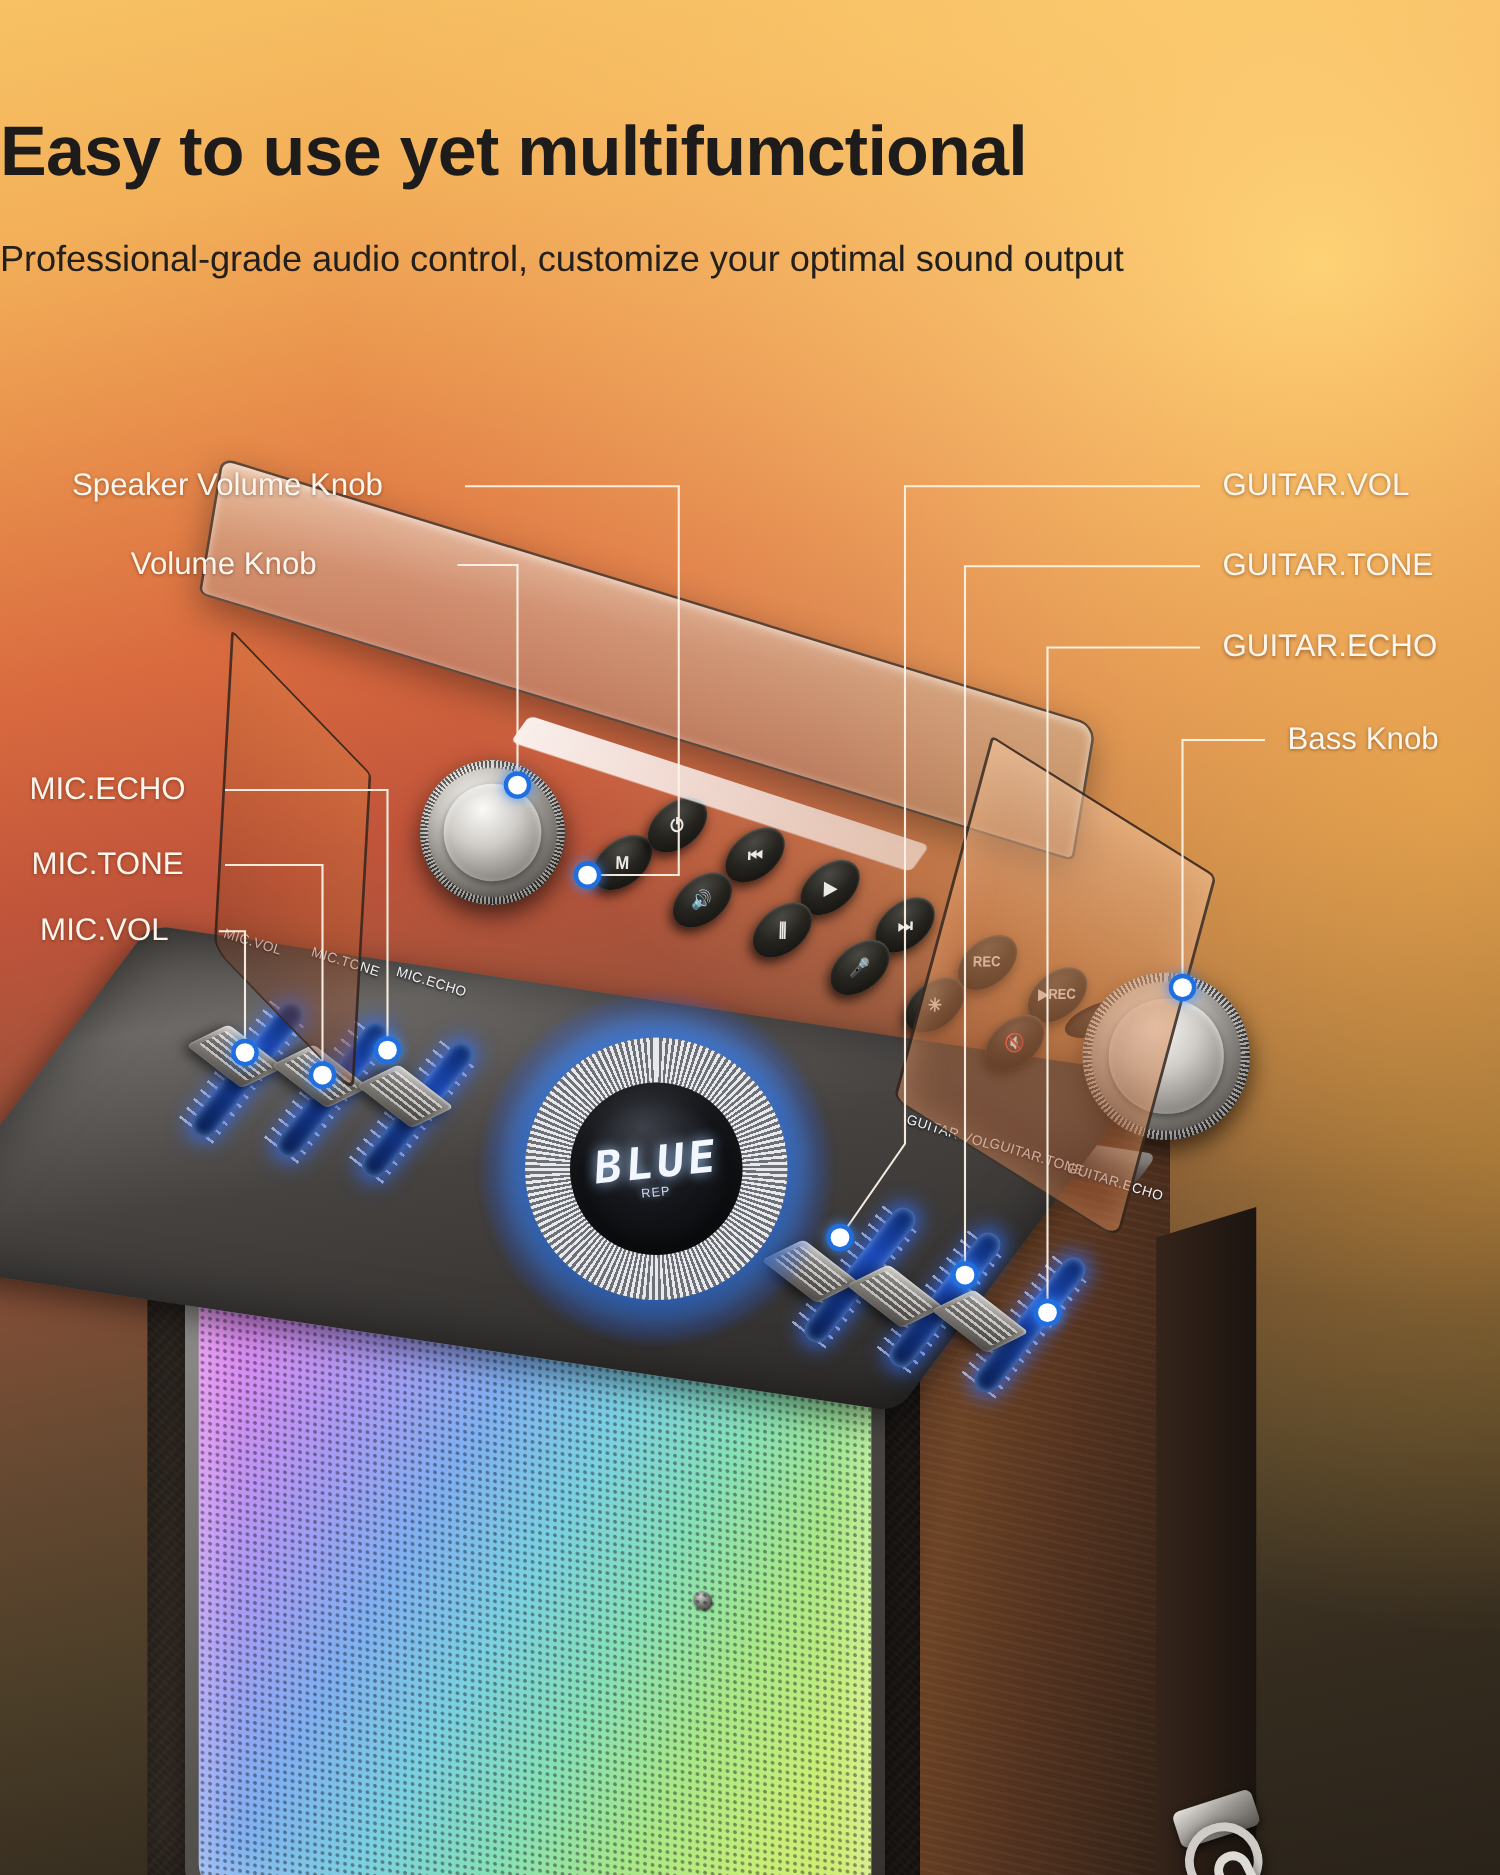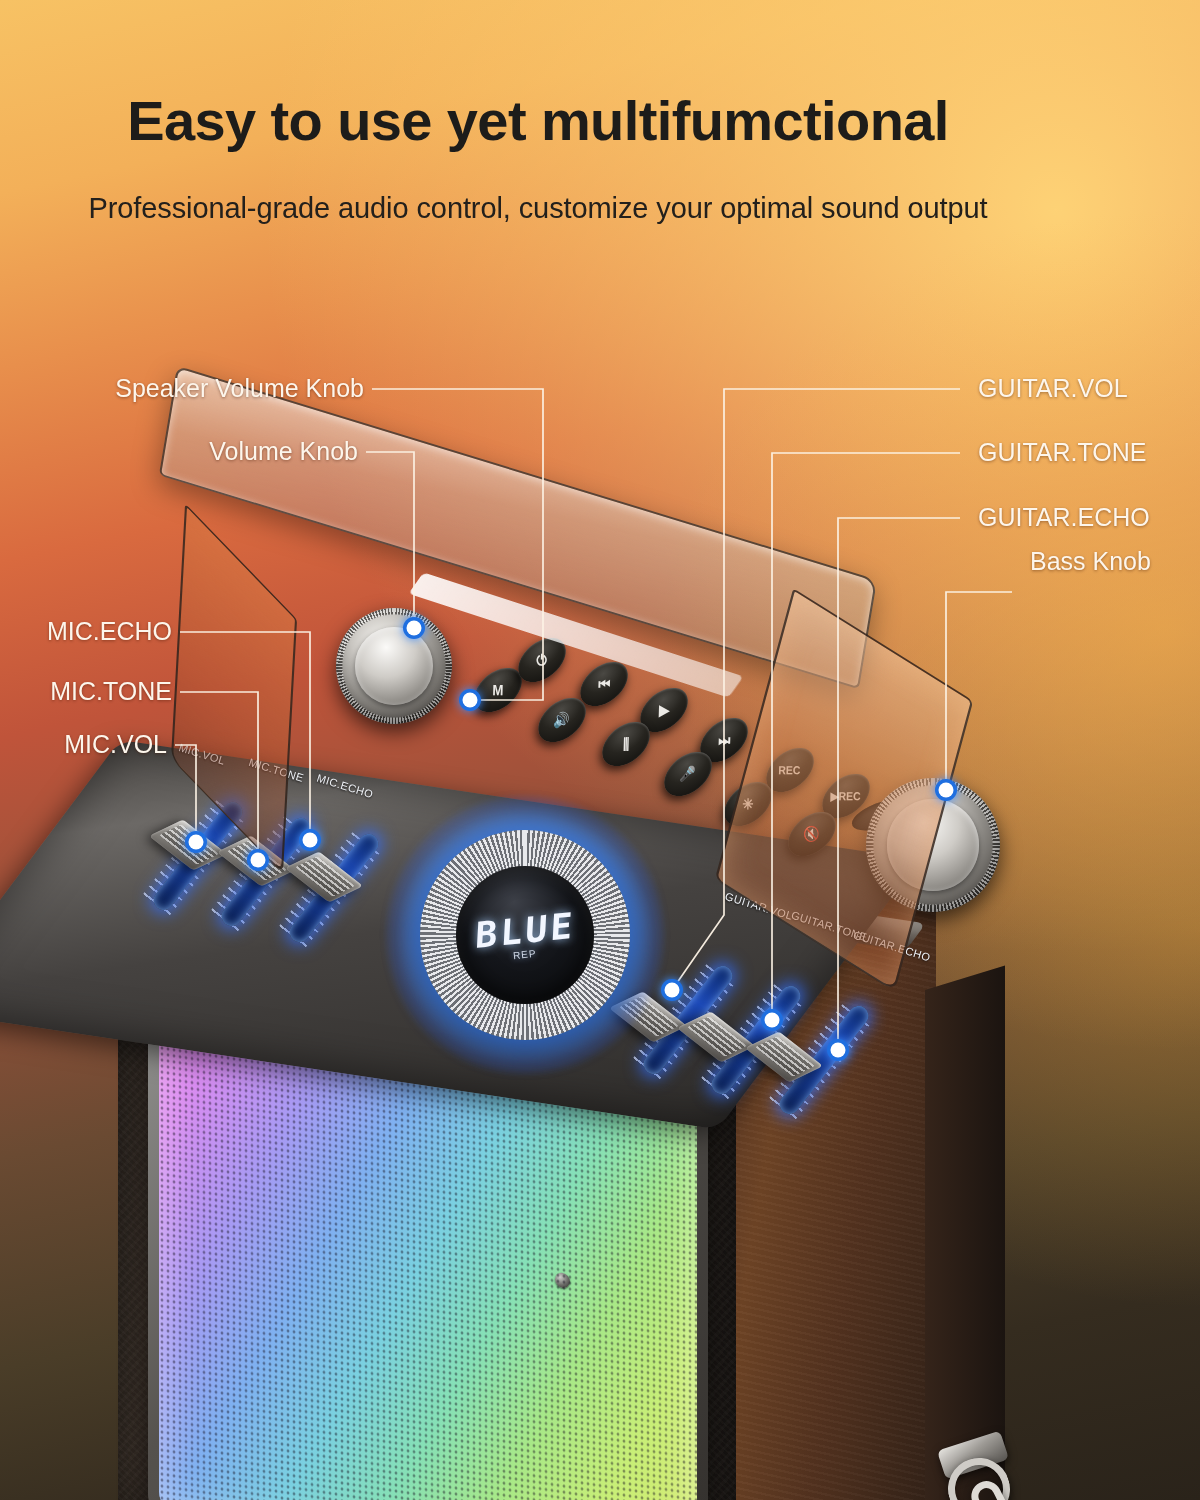--- a/index.html
+++ b/index.html
@@ -23,28 +23,28 @@
   }
   
   .bg-glow{
     position:absolute; inset:0; pointer-events:none;
     background:
       radial-gradient(60% 40% at 97% 42%, rgba(249,182,74,.55) 0%, rgba(249,182,74,0) 70%),
       radial-gradient(55% 35% at 100% 62%, rgba(214,152,58,.45) 0%, rgba(214,152,58,0) 72%);
   }
 
   
-  .head { position:absolute; left:0; width:1076px; text-align:center; }
+  .head { position:absolute; left:0; width:1076px; }
   #title { top:88px; font-size:56px; font-weight:bold; color:#1d1c1a; letter-spacing:-.6px; }
   #subtitle { top:192px; font-size:29px; color:#23201c; letter-spacing:-.1px; }
 
   
   .label { position:absolute; color:#fdf6ec; font-size:25px; white-space:nowrap;
            text-shadow:0 1px 3px rgba(60,20,0,.45); }
-  .label.r { text-align:right; }
+  .label.r { text-align:center; }
 
   
   #leaders { position:absolute; inset:0; pointer-events:none; }
   #leaders path { fill:none; stroke:#fdf3e6; stroke-width:1.7; opacity:.95; }
   .dot { position:absolute; width:15px; height:15px; border-radius:50%;
          background:#fff;
          box-shadow:0 0 0 3.5px #1f6fe0, 0 0 9px 4px rgba(60,140,255,.85);
          transform:translate(-50%,-50%); }
 
   
@@ -439,13 +439,13 @@
 
 <div class="label r" style="left:0;    top:374px;  width:364px;">Speaker Volume Knob</div>
 <div class="label r" style="left:0;    top:437px;  width:358px;">Volume Knob</div>
 <div class="label r" style="left:0;    top:617px;  width:172px;">MIC.ECHO</div>
 <div class="label r" style="left:0;    top:677px;  width:172px;">MIC.TONE</div>
 <div class="label r" style="left:0;    top:730px;  width:167px;">MIC.VOL</div>
 
 <div class="label" style="left:978px;  top:374px;">GUITAR.VOL</div>
 <div class="label" style="left:978px;  top:438px;">GUITAR.TONE</div>
 <div class="label" style="left:978px;  top:503px;">GUITAR.ECHO</div>
-<div class="label" style="left:1030px; top:547px;">Bass Knob</div>
+<div class="label" style="left:1030px; top:577px;">Bass Knob</div>
 
 </body></html>

